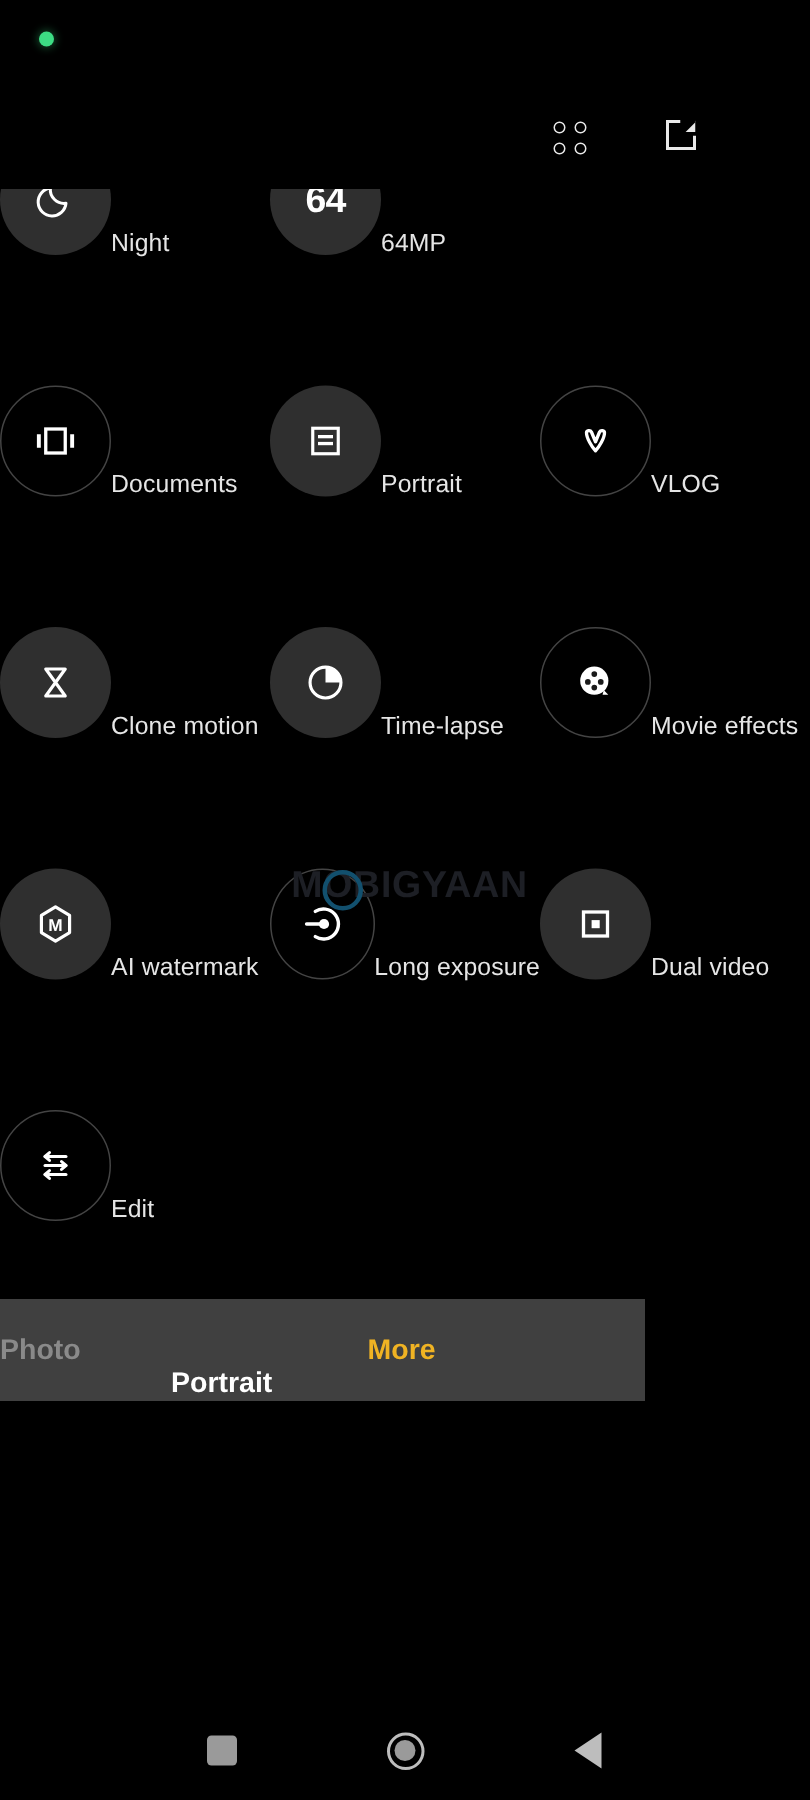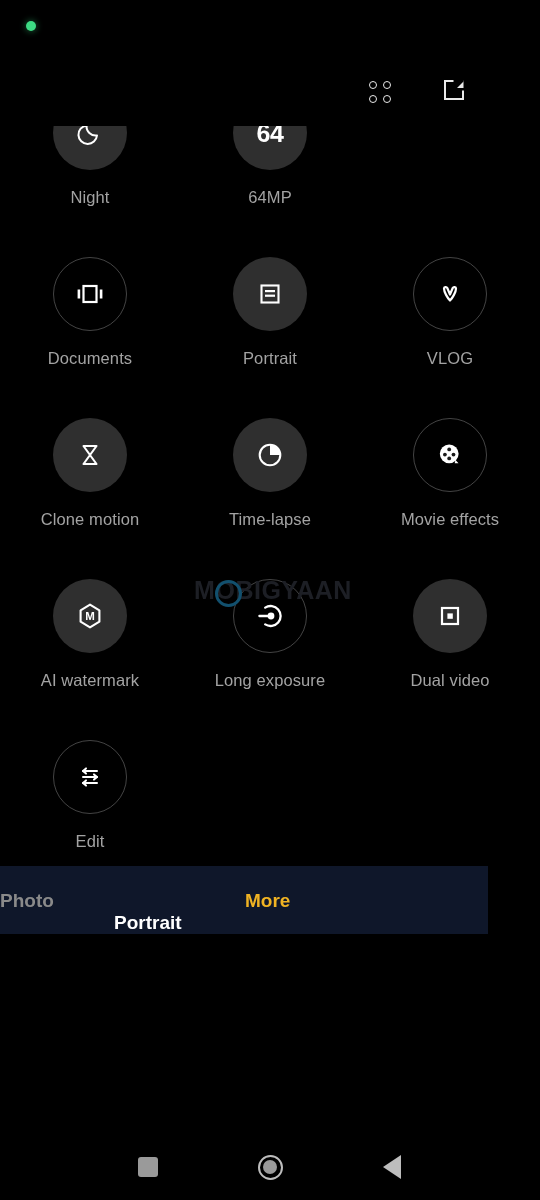--- a/index.html
+++ b/index.html
@@ -95,22 +95,22 @@
     z-index: 10;
   }
   .mode-row {
     display: flex;
     height: 161px;
     align-items: flex-start;
   }
   .mode-cell {
     width: 180px;
     display: flex;
-    flex-direction: column;
-    align-items: center;
+    flex-direction: row;
+    align-items: flex-end;
     cursor: pointer;
     user-select: none;
   }
   .mode-circle {
     width: 74px;
     height: 74px;
     border-radius: 50%;
     display: flex;
     align-items: center;
     justify-content: center;
@@ -120,21 +120,21 @@
   .mode-circle.filled {
     background: #2f2f2f;
   }
   .mode-circle.outline {
     background: transparent;
     border: 1.3px solid #444444;
   }
   .mode-label {
     margin-top: 19px;
     font-size: 16.5px;
-    color: #a3a3a3;
+    color: #e5e5e5;
     letter-spacing: 0.1px;
     line-height: 1;
     white-space: nowrap;
   }
   .mode-circle svg { display: block; }
   .mp-text {
     font-size: 25px;
     font-weight: 700;
     color: #ffffff;
     letter-spacing: -0.5px;
@@ -179,23 +179,23 @@
     border: 3px solid #12506e;
     border-radius: 50%;
     box-sizing: border-box;
   }
 
   
   .mode-selector {
     position: absolute;
     left: 0;
     top: 866px;
-    width: 488px;
+    width: 430px;
     height: 68px;
-    background: #0f172a;
+    background: #404040;
     z-index: 45;
     display: flex;
     align-items: center;
   }
   .mode-tab {
     font-size: 19px;
     font-weight: 700;
     white-space: nowrap;
     cursor: pointer;
     position: absolute;

